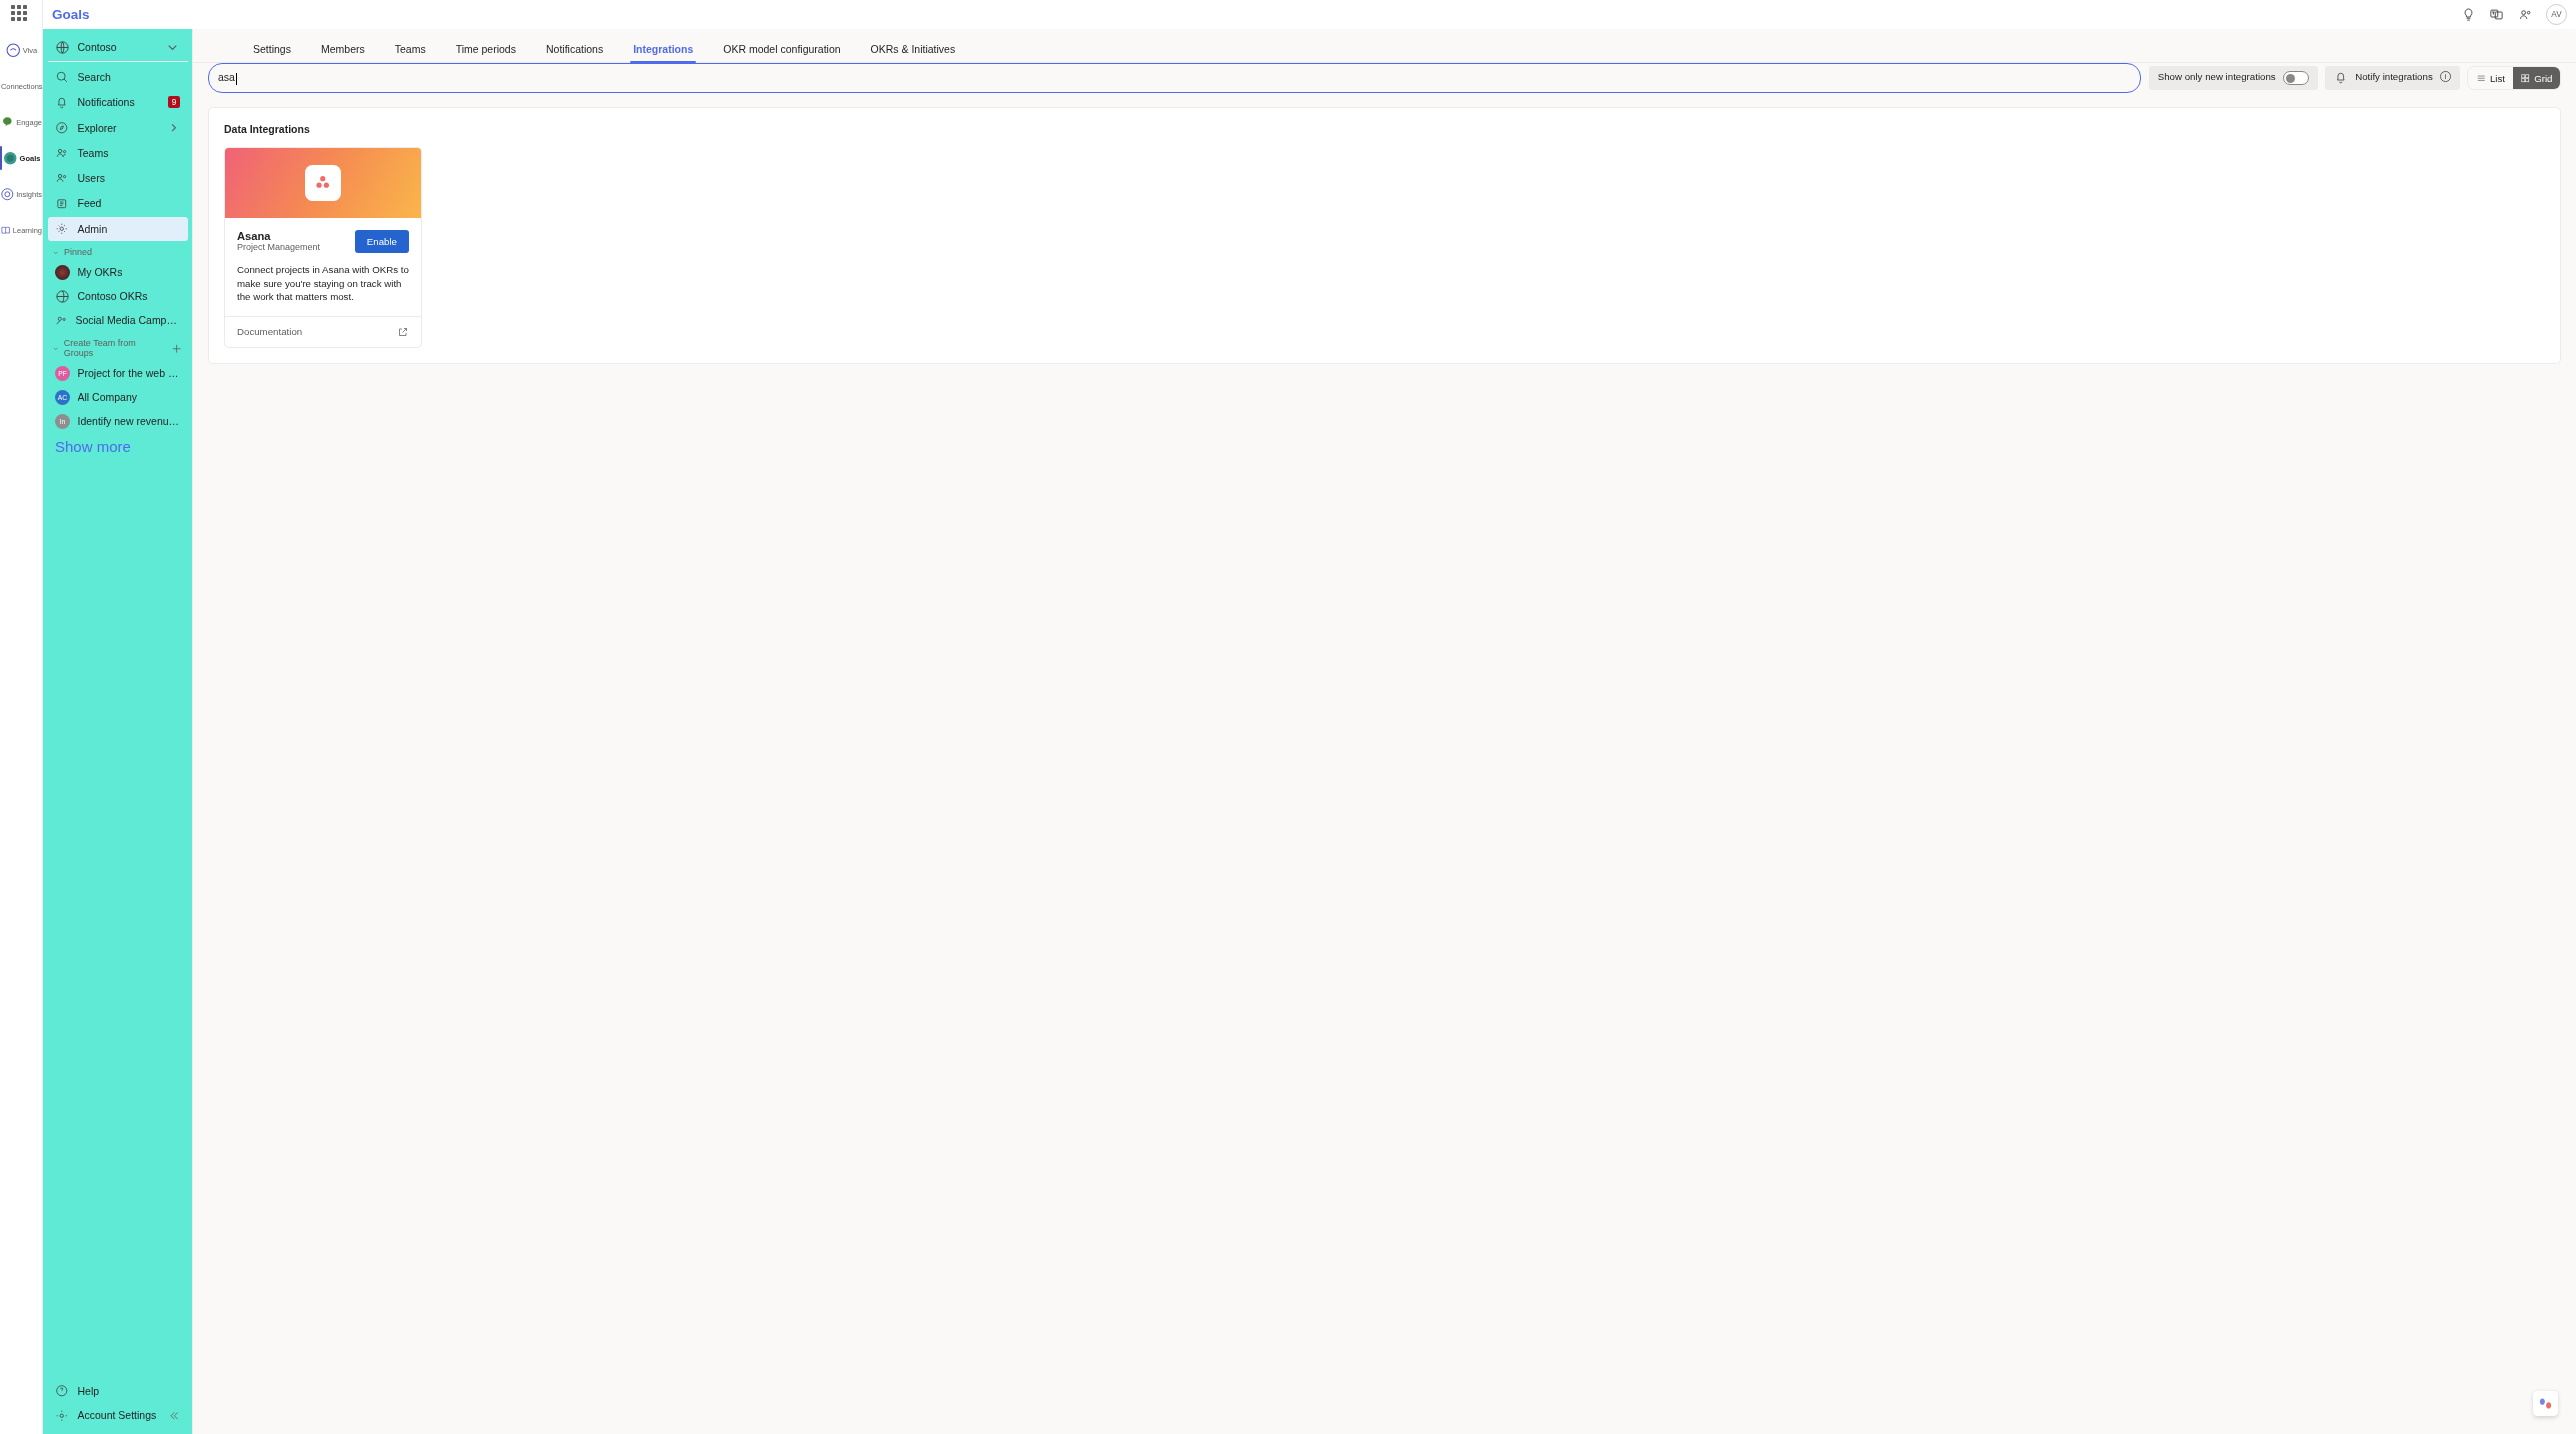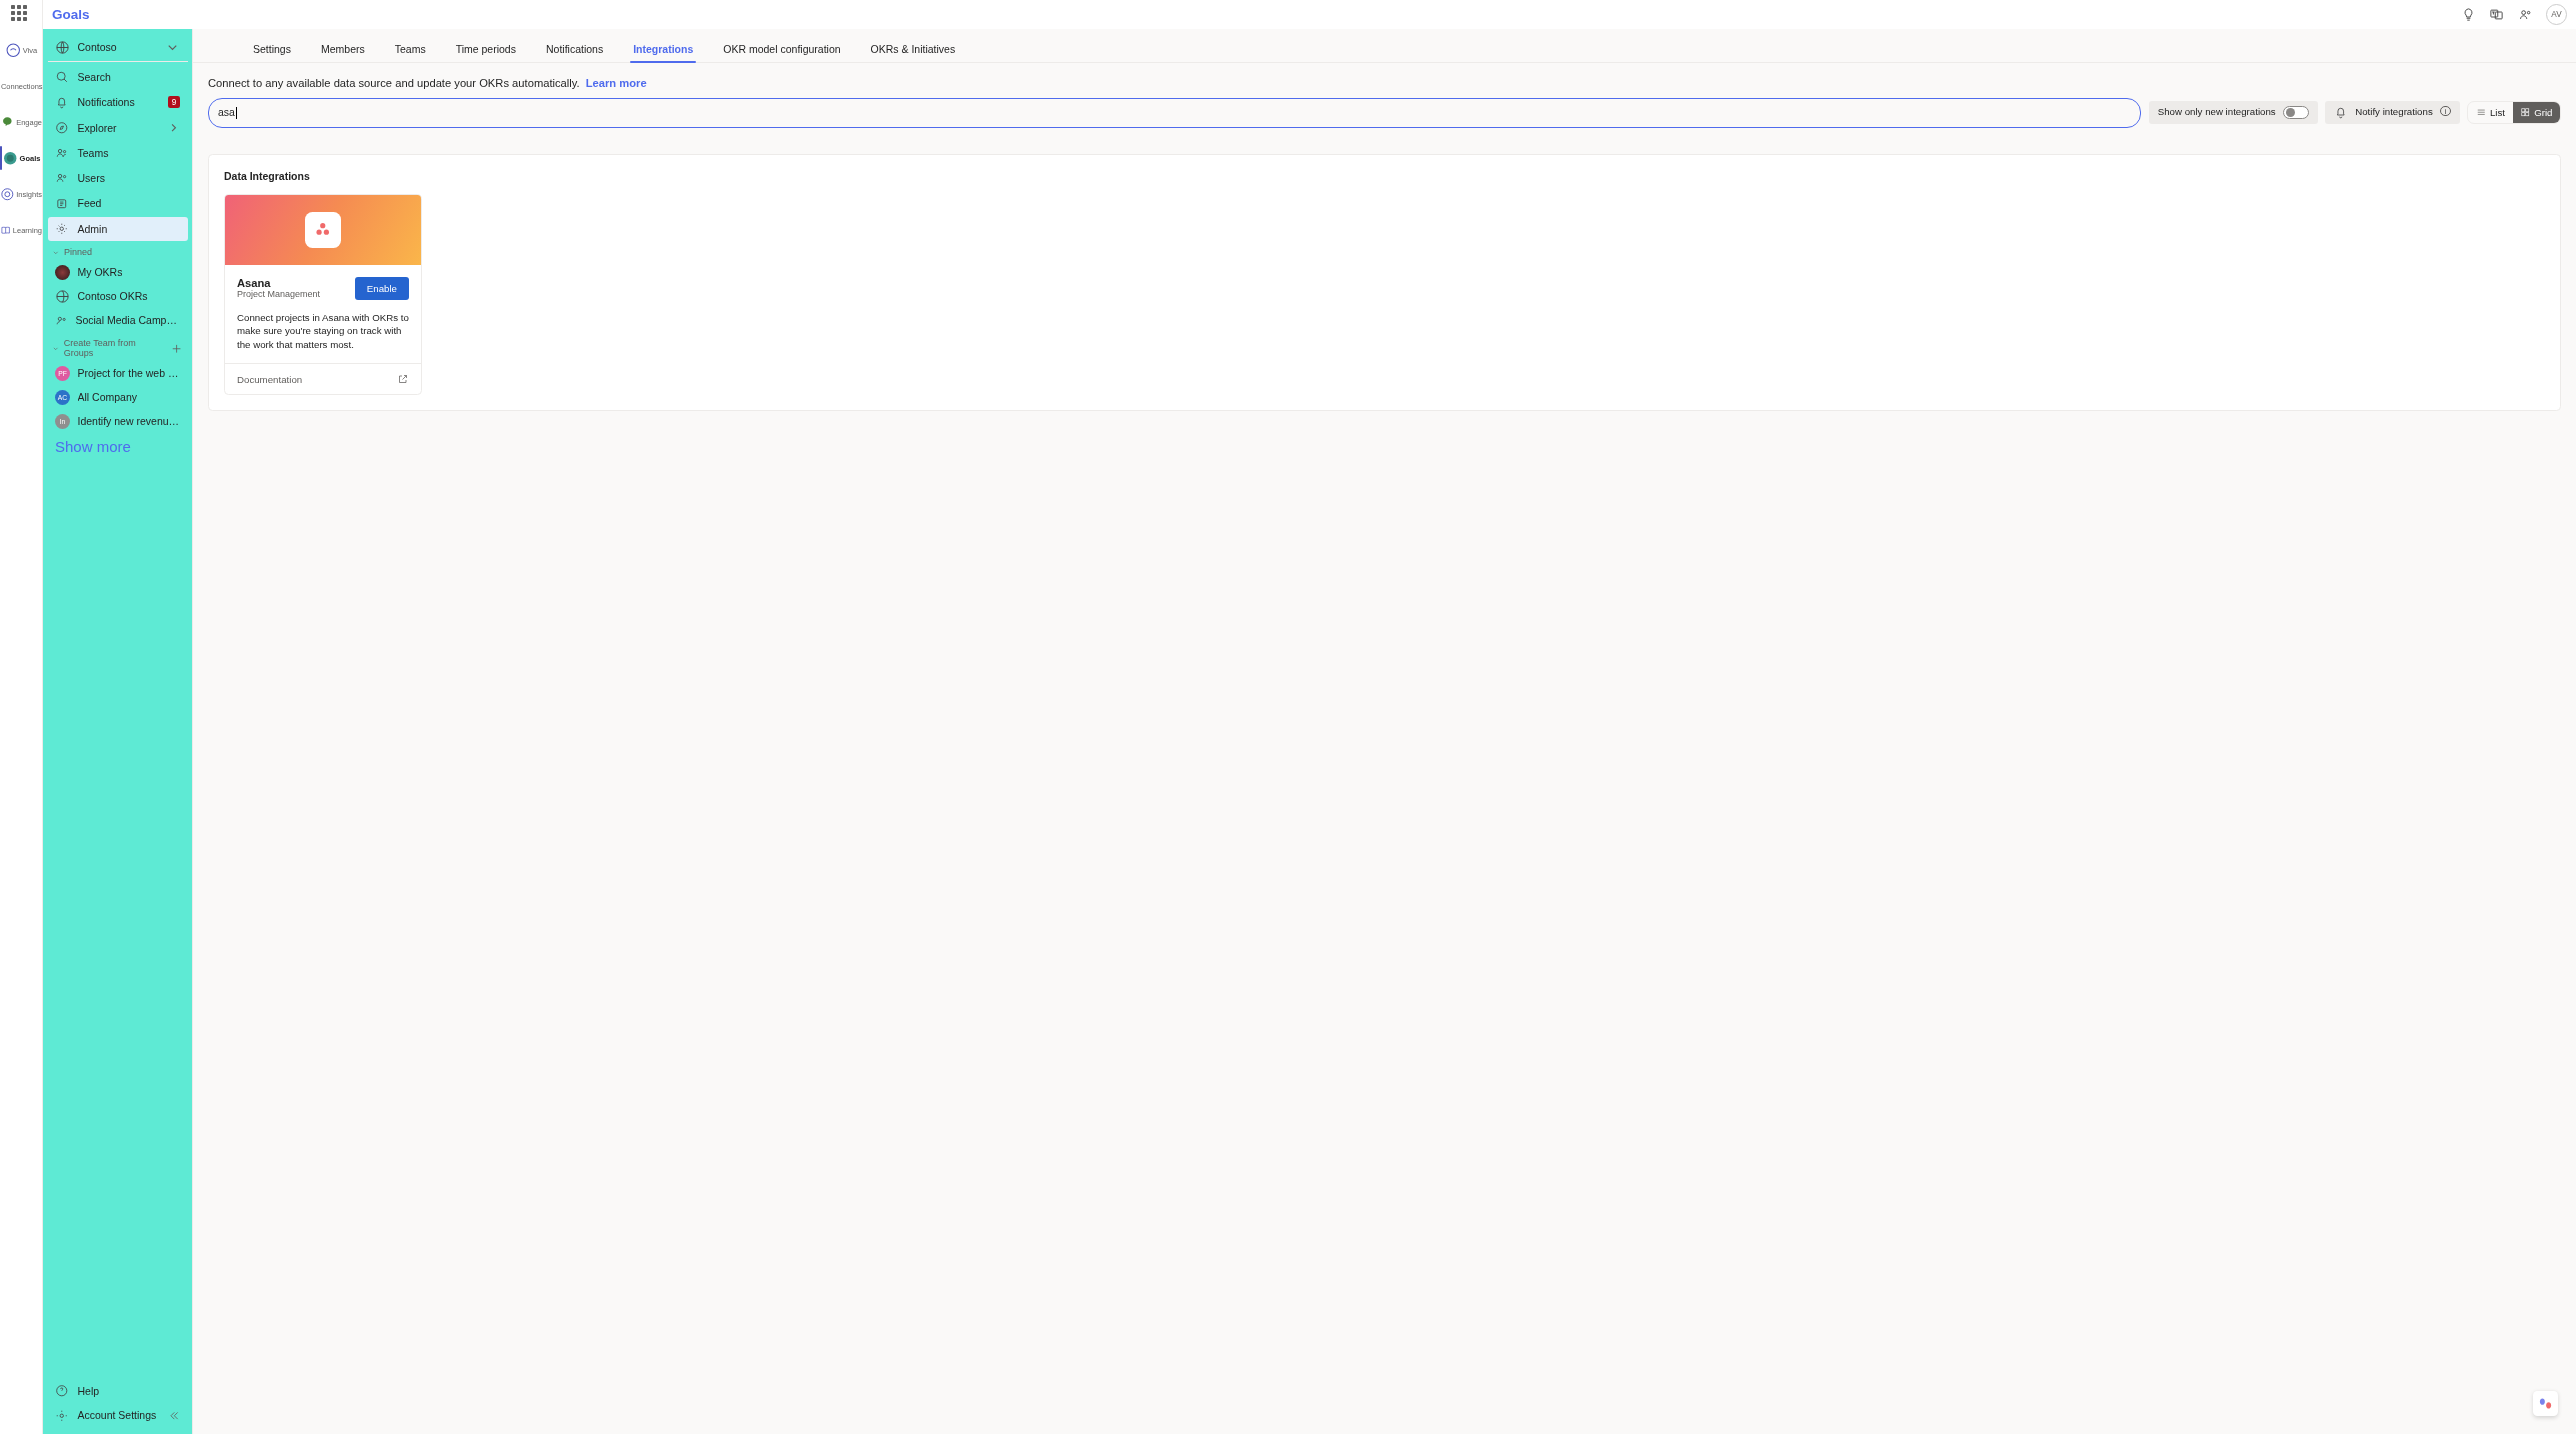--- a/index.html
+++ b/index.html
@@ -55,21 +55,21 @@
 @keyframes bl{50%{opacity:0}}
 .pill{display:flex;align-items:flex-start;gap:7.5px;background:#edebe9;padding:5.2px 9px;border-radius:3px;font-size:9.7px;cursor:pointer}
 .toggle{width:25.5px;height:13.5px;border-radius:7.5px;background:#fff;border:0.7px solid #8a8886;position:relative}
 .toggle::after{content:"";position:absolute;width:9px;height:9px;border-radius:50%;background:#8a8886;top:1.5px;left:1.5px}
 .pill svg{width:13.5px;height:13.5px}
 .info{width:10.5px;height:10.5px;border:0.7px solid #605e5c;border-radius:50%;display:flex;align-items:center;justify-content:center;font-size:6.7px}
 .view{display:flex;border:0.7px solid #edebe9;border-radius:7px;overflow:hidden}
 .vb{display:flex;align-items:center;gap:3.7px;padding:5.2px 7.5px;cursor:pointer;font-size:9.7px}
 .vb.active{background:#605e5c;color:#fff}
 .vb svg{width:10.5px;height:10.5px}
-.panel{background:#fff;margin:13px 15px 15px;border:0.7px solid var(--bdr);border-radius:4.5px;padding:15px}
+.panel{background:#fff;margin:0 15px 15px;border:0.7px solid var(--bdr);border-radius:4.5px;padding:15px}
 .ptitle{font-size:10.5px;font-weight:600;margin-bottom:12px}
 .card{width:198px;border:0.7px solid var(--bdr);border-radius:4.5px;overflow:hidden}
 .chdr{height:70px;background:linear-gradient(120deg,#f06277 0%,#f58b52 50%,#fab64a 100%);display:flex;align-items:center;justify-content:center}
 .alogo{width:36px;height:36px;background:#fff;border-radius:7.5px;display:flex;align-items:center;justify-content:center}
 .alogo svg{width:19.5px;height:19.5px}
 .cbody{padding:12px}
 .crow{display:flex;justify-content:space-between;align-items:flex-start;margin-bottom:10.5px}
 .cn{font-size:11.2px;font-weight:600}
 .cs{font-size:9px;color:var(--txt2)}
 .enbtn{background:#2564cf;color:#fff;border:0;padding:6px 12px;border-radius:3px;font-size:9.7px;cursor:pointer}
@@ -303,24 +303,20 @@
         <div class="tab">Settings</div>
         <div class="tab">Members</div>
         <div class="tab">Teams</div>
         <div class="tab">Time periods</div>
         <div class="tab">Notifications</div>
         <div class="tab active">Integrations</div>
         <div class="tab">OKR model configuration</div>
         <div class="tab">OKRs &amp; Initiatives</div>
       </div>
 
-      <div class="intro">
-          <span>Connect to any available data source and update your OKRs automatically.</span>
-          <a>Learn more</a>
-        </div>
 
       <div class="controls">
         <div class="search">
             <span class="cursor">asa</span>
             <input style="opacity: 0; width: 0px;">
           </div>
         <div class="pill">
             <span>Show only new integrations</span>
             <div class="toggle"></div>
           </div>

